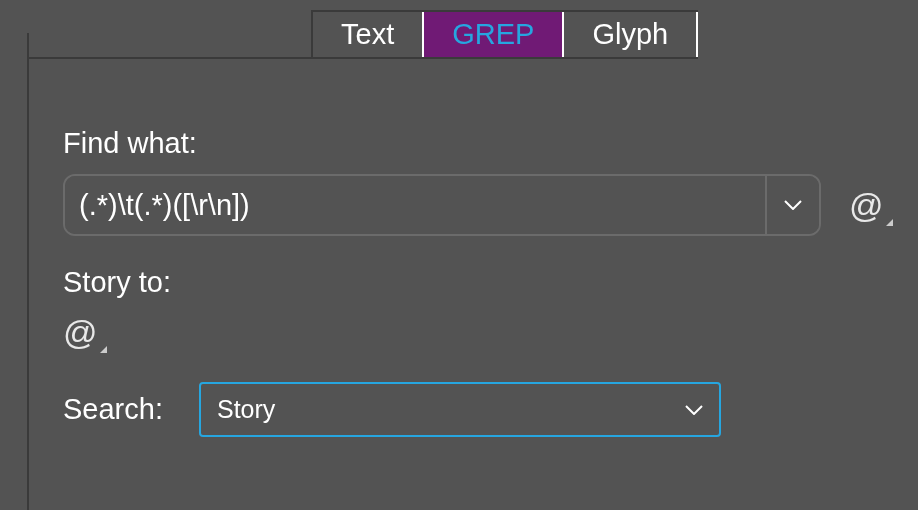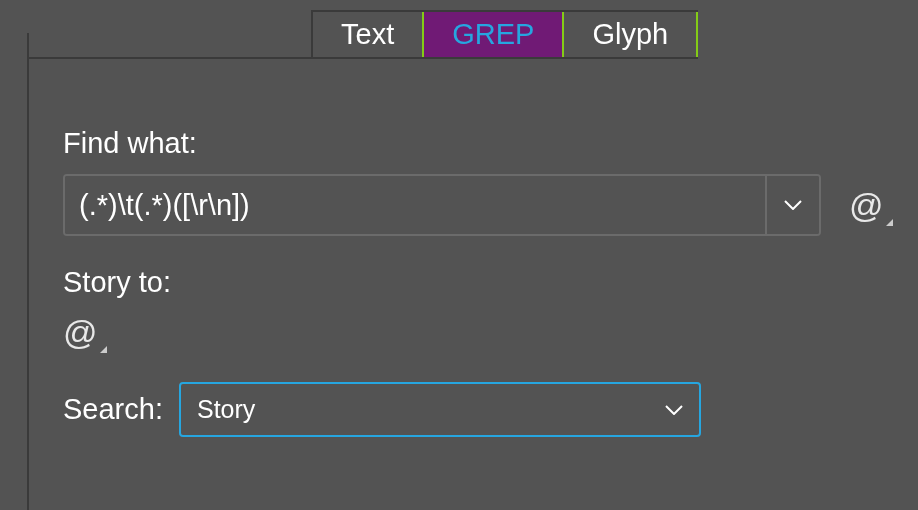--- a/index.html
+++ b/index.html
@@ -22,21 +22,21 @@
     border-right: none;
     height: 49px;
   }
   
   .tab {
     padding: 0 28px;
     display: flex;
     align-items: center;
     font-size: 29px;
     color: #ffffff;
-    border-right: 2px solid #84cc16;
+    border-right: 2px solid #ffffff;
     cursor: pointer;
     background: #535353;
   }
   
   .tab.active {
     background: #701a75;
     color: #26a6e0;
     font-weight: 500;
   }
   
@@ -81,21 +81,21 @@
   
   .input-row {
     display: flex;
     align-items: center;
     gap: 28px;
   }
   
   .combo-wrap {
     display: flex;
     border: 2px solid #6b6b6b;
-    border-radius: 4px;
+    border-radius: 12px;
     overflow: hidden;
     width: 758px;
     height: 62px;
   }
   
   .combo-input {
     flex: 1;
     background: #535353;
     border: none;
     color: #ffffff;
@@ -137,21 +137,21 @@
     bottom: -1px;
     width: 0;
     height: 0;
     border-left: 7px solid transparent;
     border-bottom: 7px solid #cccccc;
   }
   
   .search-row {
     display: flex;
     align-items: center;
-    gap: 16px;
+    gap: 36px;
     margin-top: 30px;
   }
   
   .search-label {
     font-size: 29px;
     color: #ffffff;
   }
   
   .search-select {
     display: flex;

